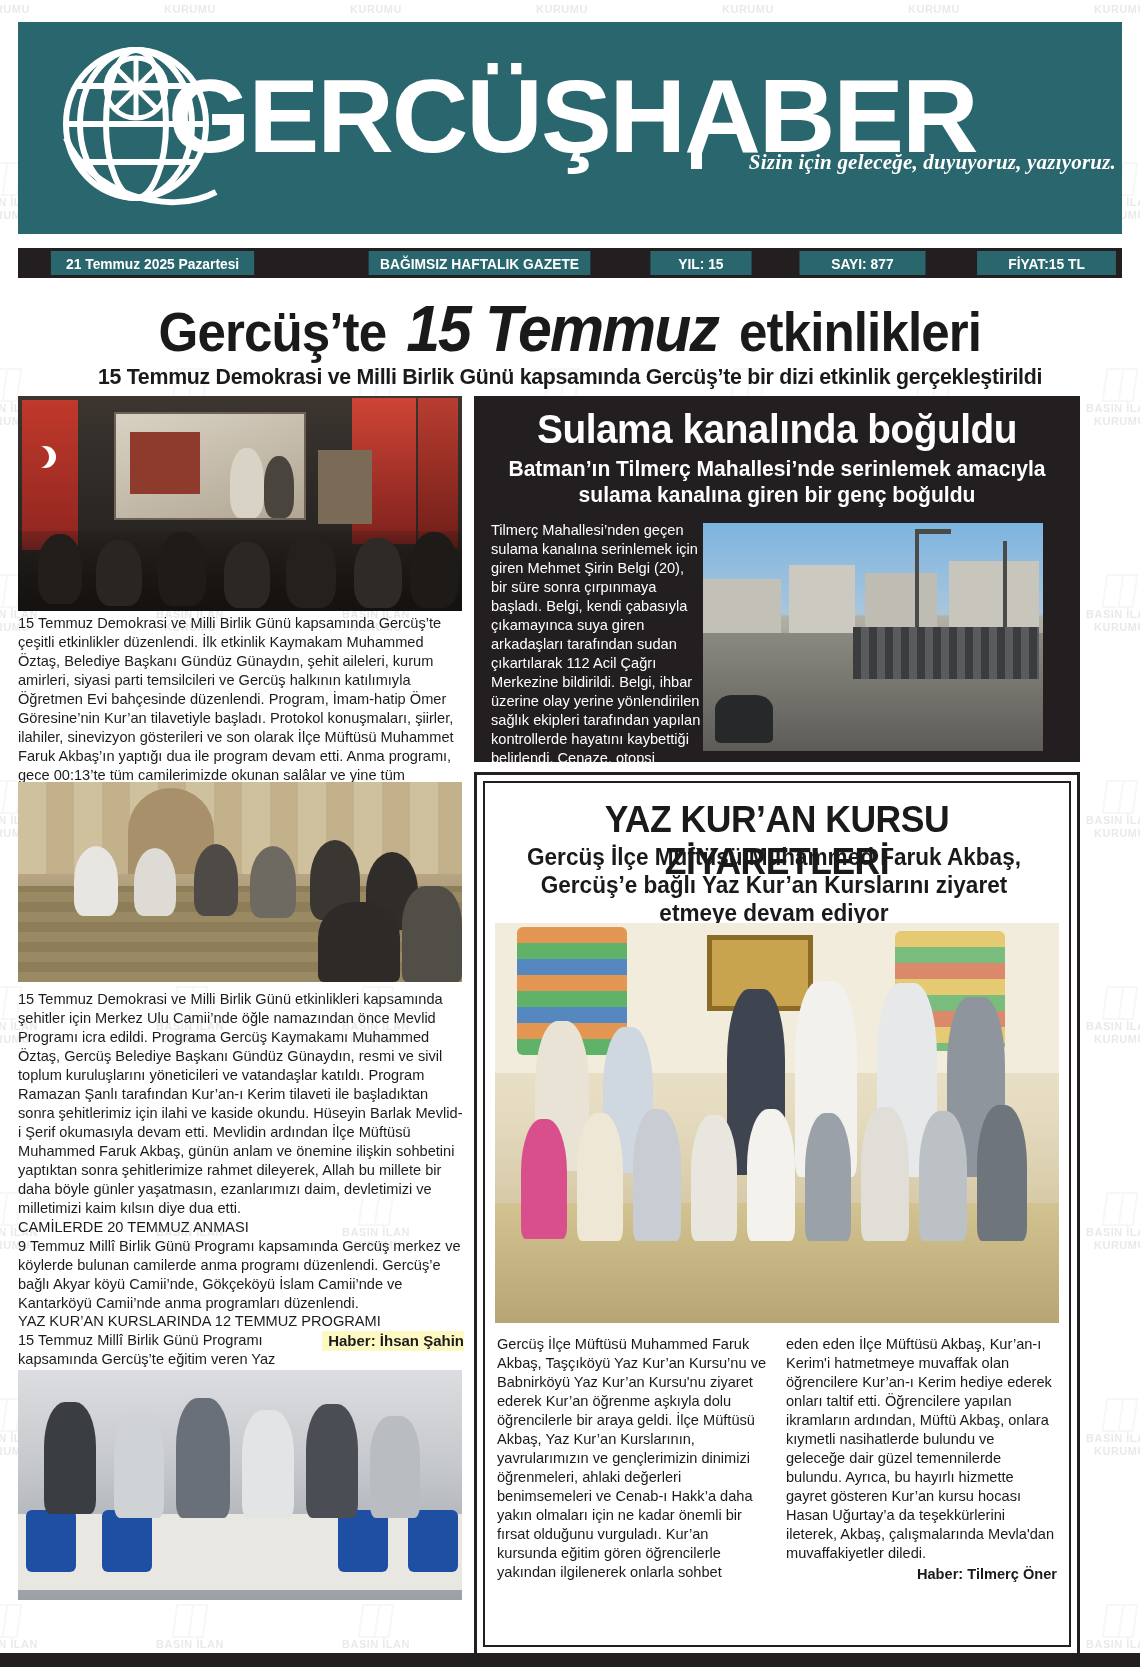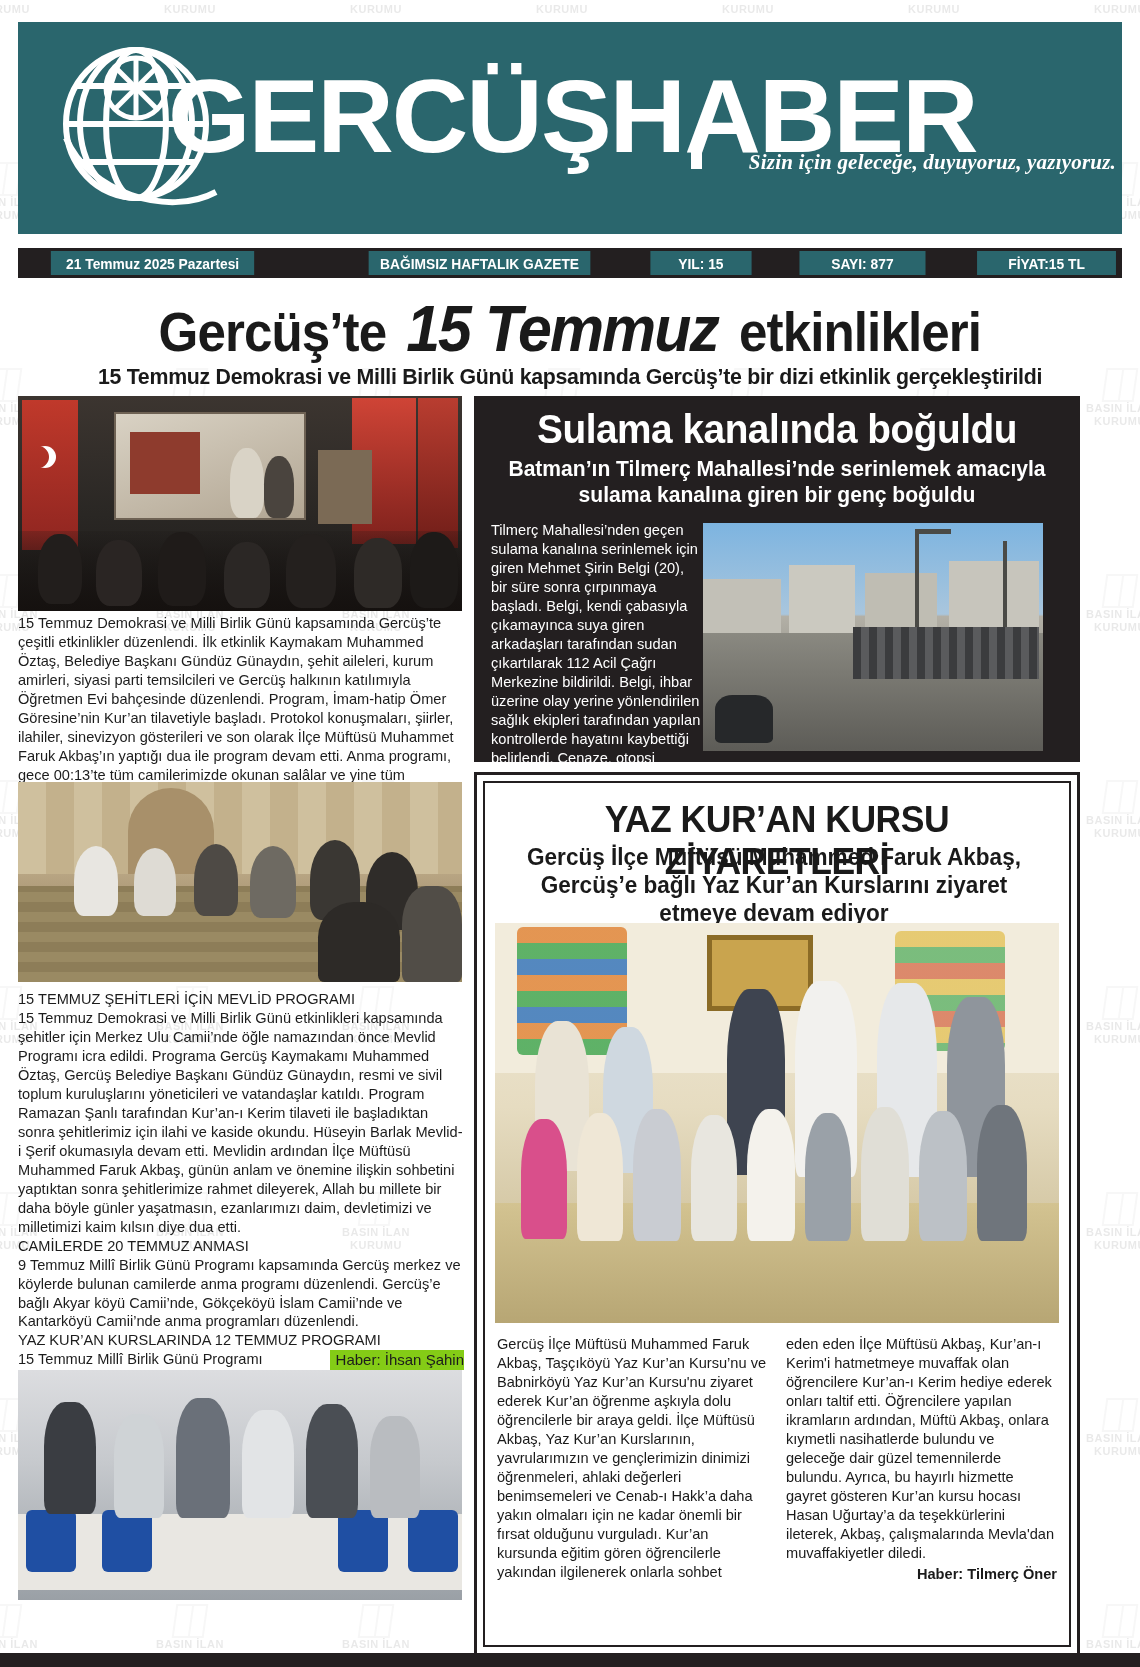--- a/index.html
+++ b/index.html
@@ -185,21 +185,21 @@
     font-size:14.6px;
     line-height:1.30;
     text-align:left;
     color:#1c1c1c;
   }
   .coltext p{margin:0;}
   .sechead{font-size:14.6px;line-height:1.30;}
 
   #lead-text{left:18px;top:614px;width:446px;}
   #left-col-2{left:18px;top:990px;width:446px;}
-  .byline-inline{float:right;font-weight:normal;font-size:15px;background:#84cc16;padding-left:6px;}
+  .byline-inline{float:right;font-weight:bold;font-size:15px;background:#fef9c3;padding-left:6px;}
 
   
   .boxA{
     position:absolute;left:474px;top:396px;width:600px;height:360px;
     border:3px solid #231f20;background:#ffffff;
   }
   .boxA-title{
     position:absolute;left:0;top:8px;width:100%;text-align:center;
     color:#ffffff;font-weight:bold;font-size:40px;letter-spacing:-.5px;
     transform:scaleX(.97);
@@ -434,21 +434,20 @@
     <div class="pp" style="position:absolute;left:116px;top:66px;width:42px;height:68px;background:#dedbd4;"></div>
     <div class="pp" style="position:absolute;left:176px;top:62px;width:44px;height:72px;background:#4e4a45;"></div>
     <div class="pp" style="position:absolute;left:232px;top:64px;width:46px;height:72px;background:#6e6a62;"></div>
     <div class="pp" style="position:absolute;left:292px;top:58px;width:50px;height:80px;background:#3a3733;"></div>
     <div class="pp" style="position:absolute;left:348px;top:70px;width:52px;height:78px;background:#2f2c29;"></div>
     <div class="pp" style="position:absolute;left:300px;top:120px;width:82px;height:80px;background:#2d2a27;border-radius:44% 44% 8% 8%;"></div>
     <div class="pp" style="position:absolute;left:384px;top:104px;width:60px;height:96px;background:#514d47;border-radius:40% 40% 8% 8%;"></div>
   </div>
 
   <div class="coltext" id="left-col-2">
-    <p class="sechead">15 TEMMUZ ŞEHİTLERİ İÇİN MEVLİD PROGRAMI</p>
     <p>15 Temmuz Demokrasi ve Milli Birlik Günü etkinlikleri kapsamında şehitler için Merkez Ulu Camii’nde öğle namazından önce Mevlid Programı icra edildi. Programa Gercüş Kaymakamı Muhammed Öztaş, Gercüş Belediye Başkanı Gündüz Günaydın, resmi ve sivil toplum kuruluşlarını yöneticileri ve vatandaşlar katıldı. Program Ramazan Şanlı tarafından Kur’an-ı Kerim tilaveti ile başladıktan sonra şehitlerimiz için ilahi ve kaside okundu. Hüseyin Barlak Mevlid-i Şerif okumasıyla devam etti. Mevlidin ardından İlçe Müftüsü Muhammed Faruk Akbaş, günün anlam ve önemine ilişkin sohbetini yaptıktan sonra şehitlerimize rahmet dileyerek, Allah bu millete bir daha böyle günler yaşatmasın, ezanlarımızı daim, devletimizi ve milletimizi kaim kılsın diye dua etti.</p>
     <p class="sechead">CAMİLERDE 20 TEMMUZ ANMASI</p>
     <p>9 Temmuz Millî Birlik Günü Programı kapsamında Gercüş merkez ve köylerde bulunan camilerde anma programı düzenlendi. Gercüş’e bağlı Akyar köyü Camii’nde, Gökçeköyü İslam Camii’nde ve Kantarköyü Camii’nde anma programları düzenlendi.</p>
     <p class="sechead">YAZ KUR’AN KURSLARINDA 12 TEMMUZ PROGRAMI</p>
     <p><span class="byline-inline">Haber: İhsan Şahin</span><span>15 Temmuz Millî Birlik Günü Programı kapsamında Gercüş’te eğitim veren Yaz Kur’an Kurslarında da anma programları düzenlendi. Yaz Kur’an Kursu öğrencileri, öğreticileri rehberliğinde 15 Temmuz Millî Birlik Günü Programı gerçekleştirdi. Programda öğrencilere günün anlam ve önemi ile ilgili bilgiler verildi. Program dualarla sona erdi.</span></p>
   </div>
 
   <div class="photo" id="photo3">
     <div class="bg"></div>
     <div class="table"></div>

